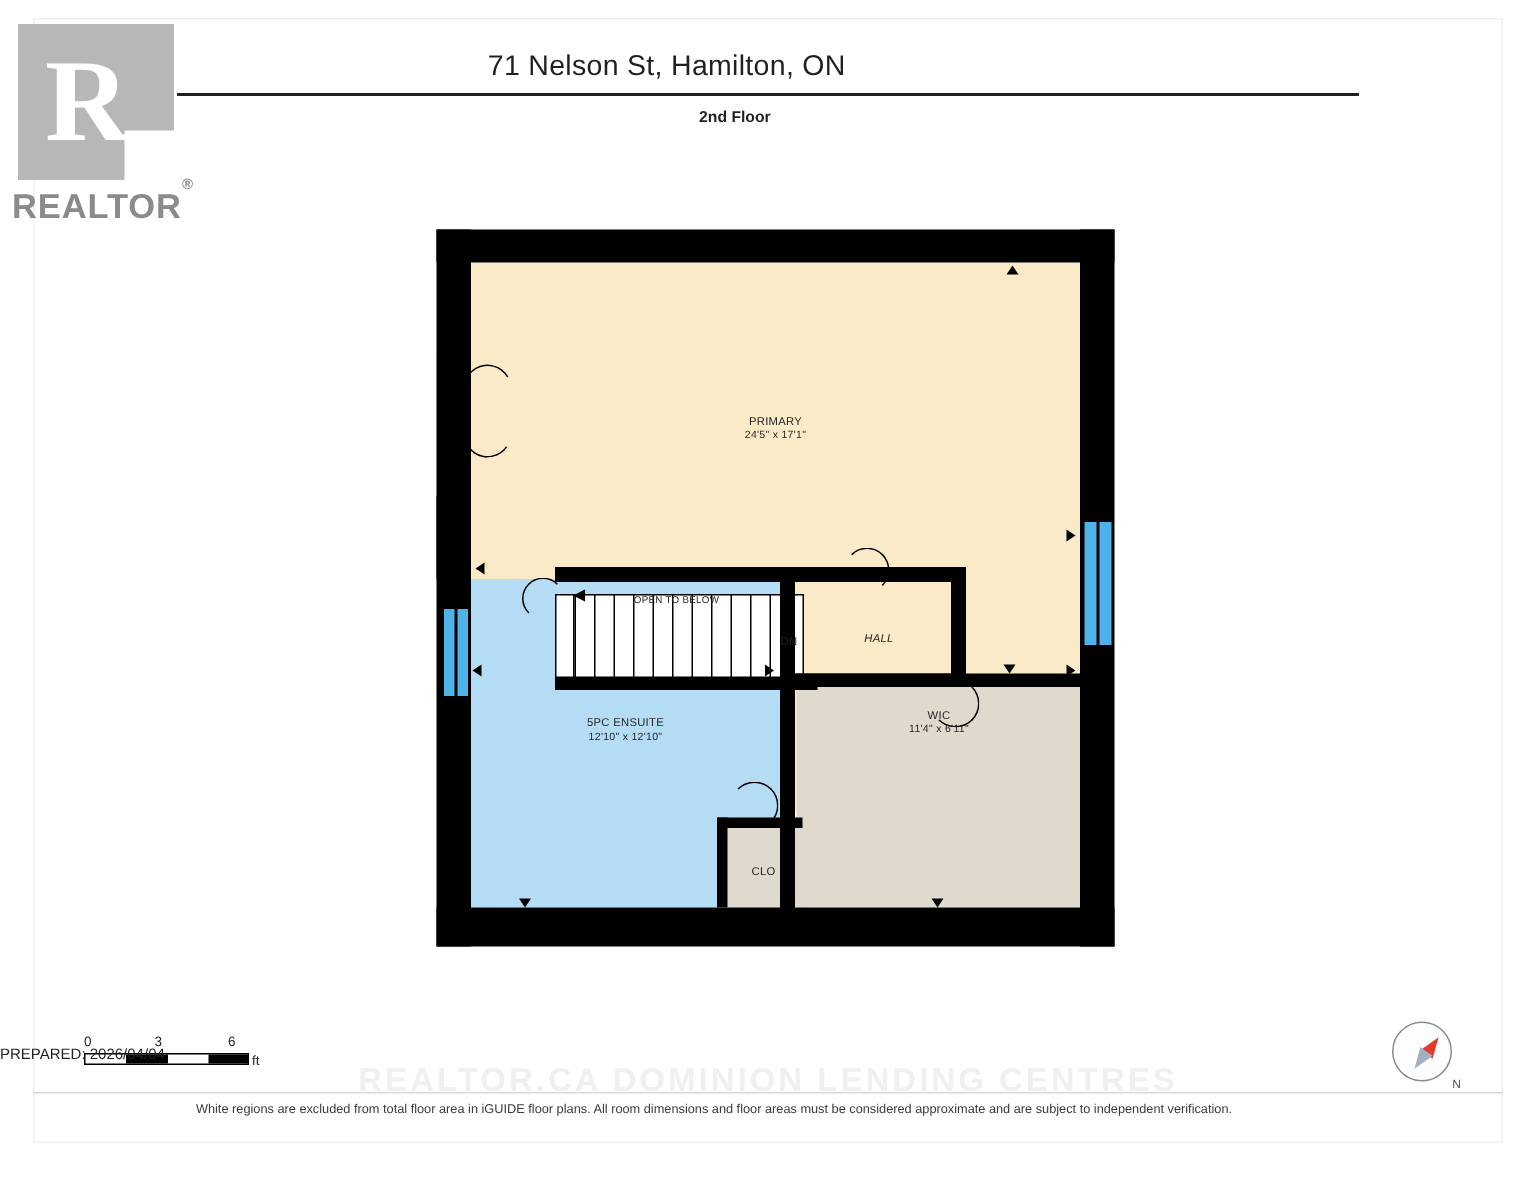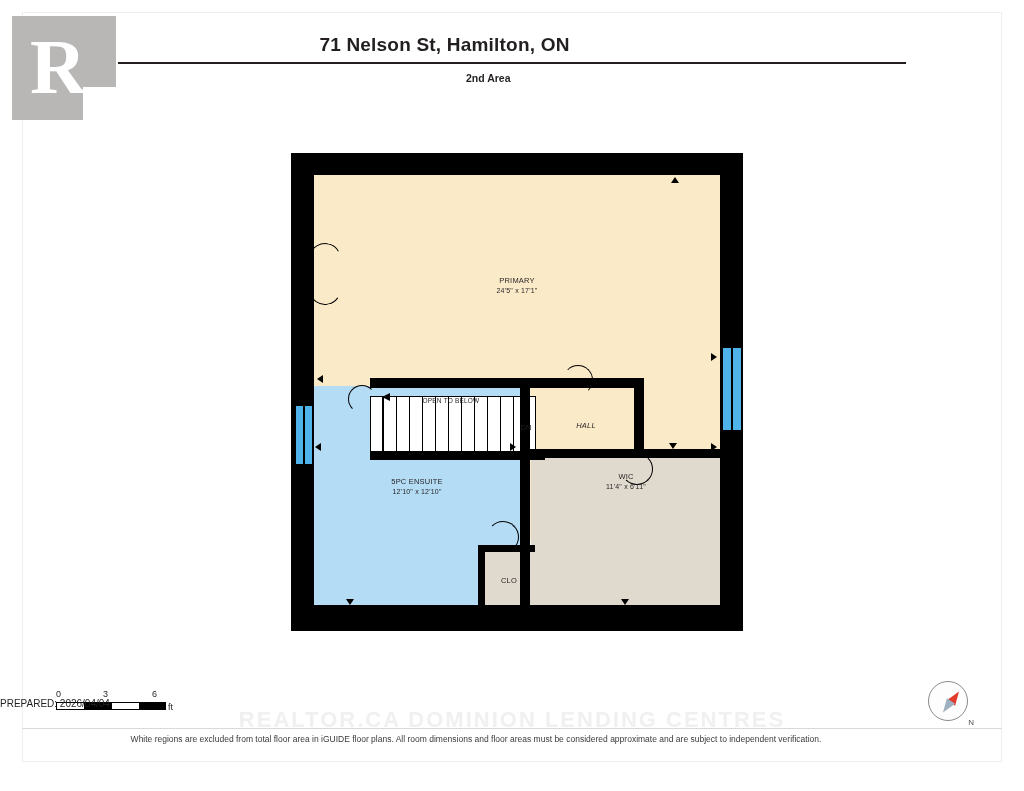--- a/index.html
+++ b/index.html
@@ -30,21 +30,21 @@
   .logo-text{
     position:absolute;left:0;top:108px;
     font-size:23px;letter-spacing:.6px;color:#8d8b89;font-weight:bold;
     font-family:"Liberation Sans", sans-serif;
   }
   .logo-text sup{font-size:10px;top:-10px;position:relative;}
 
   
   .title{
     position:absolute;left:0;top:34px;width:889px;text-align:center;
-    font-size:19px;font-weight:bold;letter-spacing:.2px;
+    font-size:19px;font-weight:normal;letter-spacing:.2px;
   }
   .title-rule{
     position:absolute;left:118px;top:62px;width:788px;height:2px;background:#231f20;
   }
   .floor-label{
     position:absolute;left:466px;top:72px;font-size:10.5px;font-weight:bold;
   }
   .areas{position:absolute;left:524px;top:70px;font-size:10.5px;line-height:17px;}
 
   
@@ -111,25 +111,28 @@
 
 <div class="page">
 
   <div class="frame-border"></div>
 
   <div class="logo">
     <div class="logo-mark">
       <div class="inner">R</div>
       <div class="logo-cut"></div>
     </div>
+    <div class="logo-text">
+      <span>REALTOR</span><sup>®</sup>
+    </div>
   </div>
 
   <div class="title">71 Nelson St, Hamilton, ON</div>
   <div class="title-rule"></div>
-  <div class="floor-label">2nd Area</div>
+  <div class="floor-label">2nd Floor</div>
 
   <div class="plan">
 
     <div class="room r-white-left"></div>
     <div class="room r-primary"></div>
     <div class="room r-ensuite"></div>
     <div class="room r-wic"></div>
     <div class="room r-clo"></div>
     <div class="room r-hall"></div>
     <div class="room r-stair-bg"></div>

